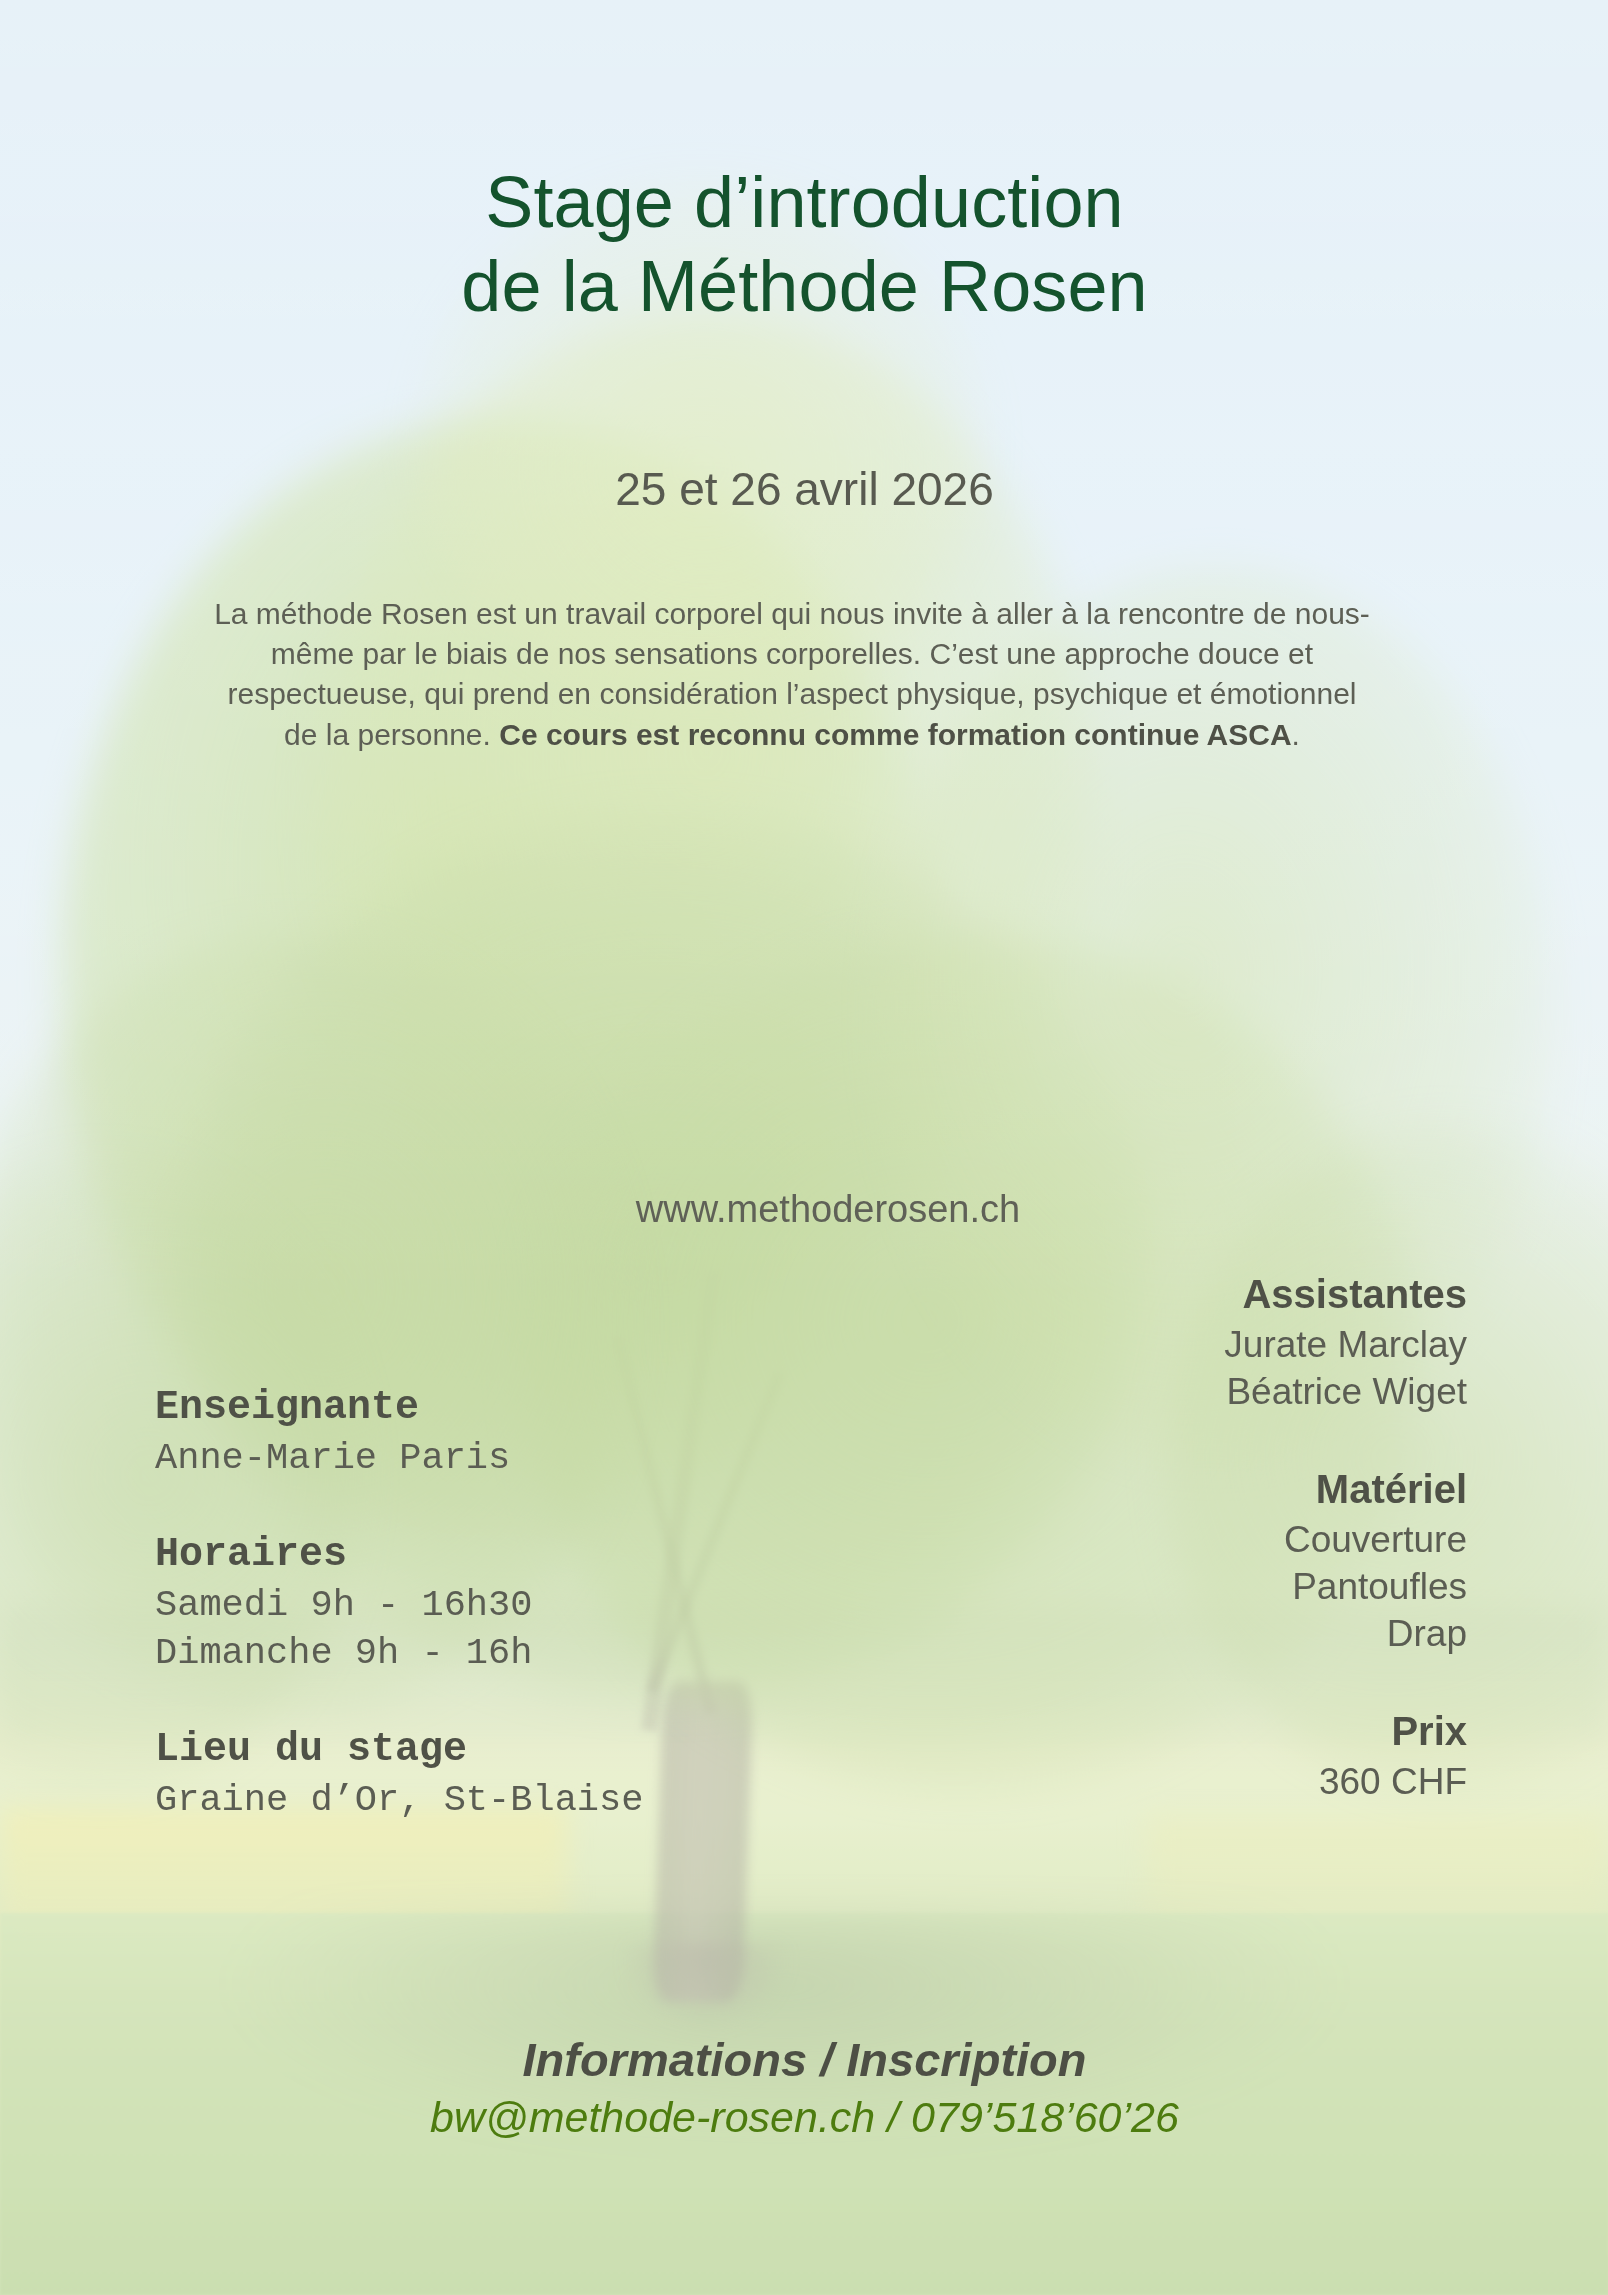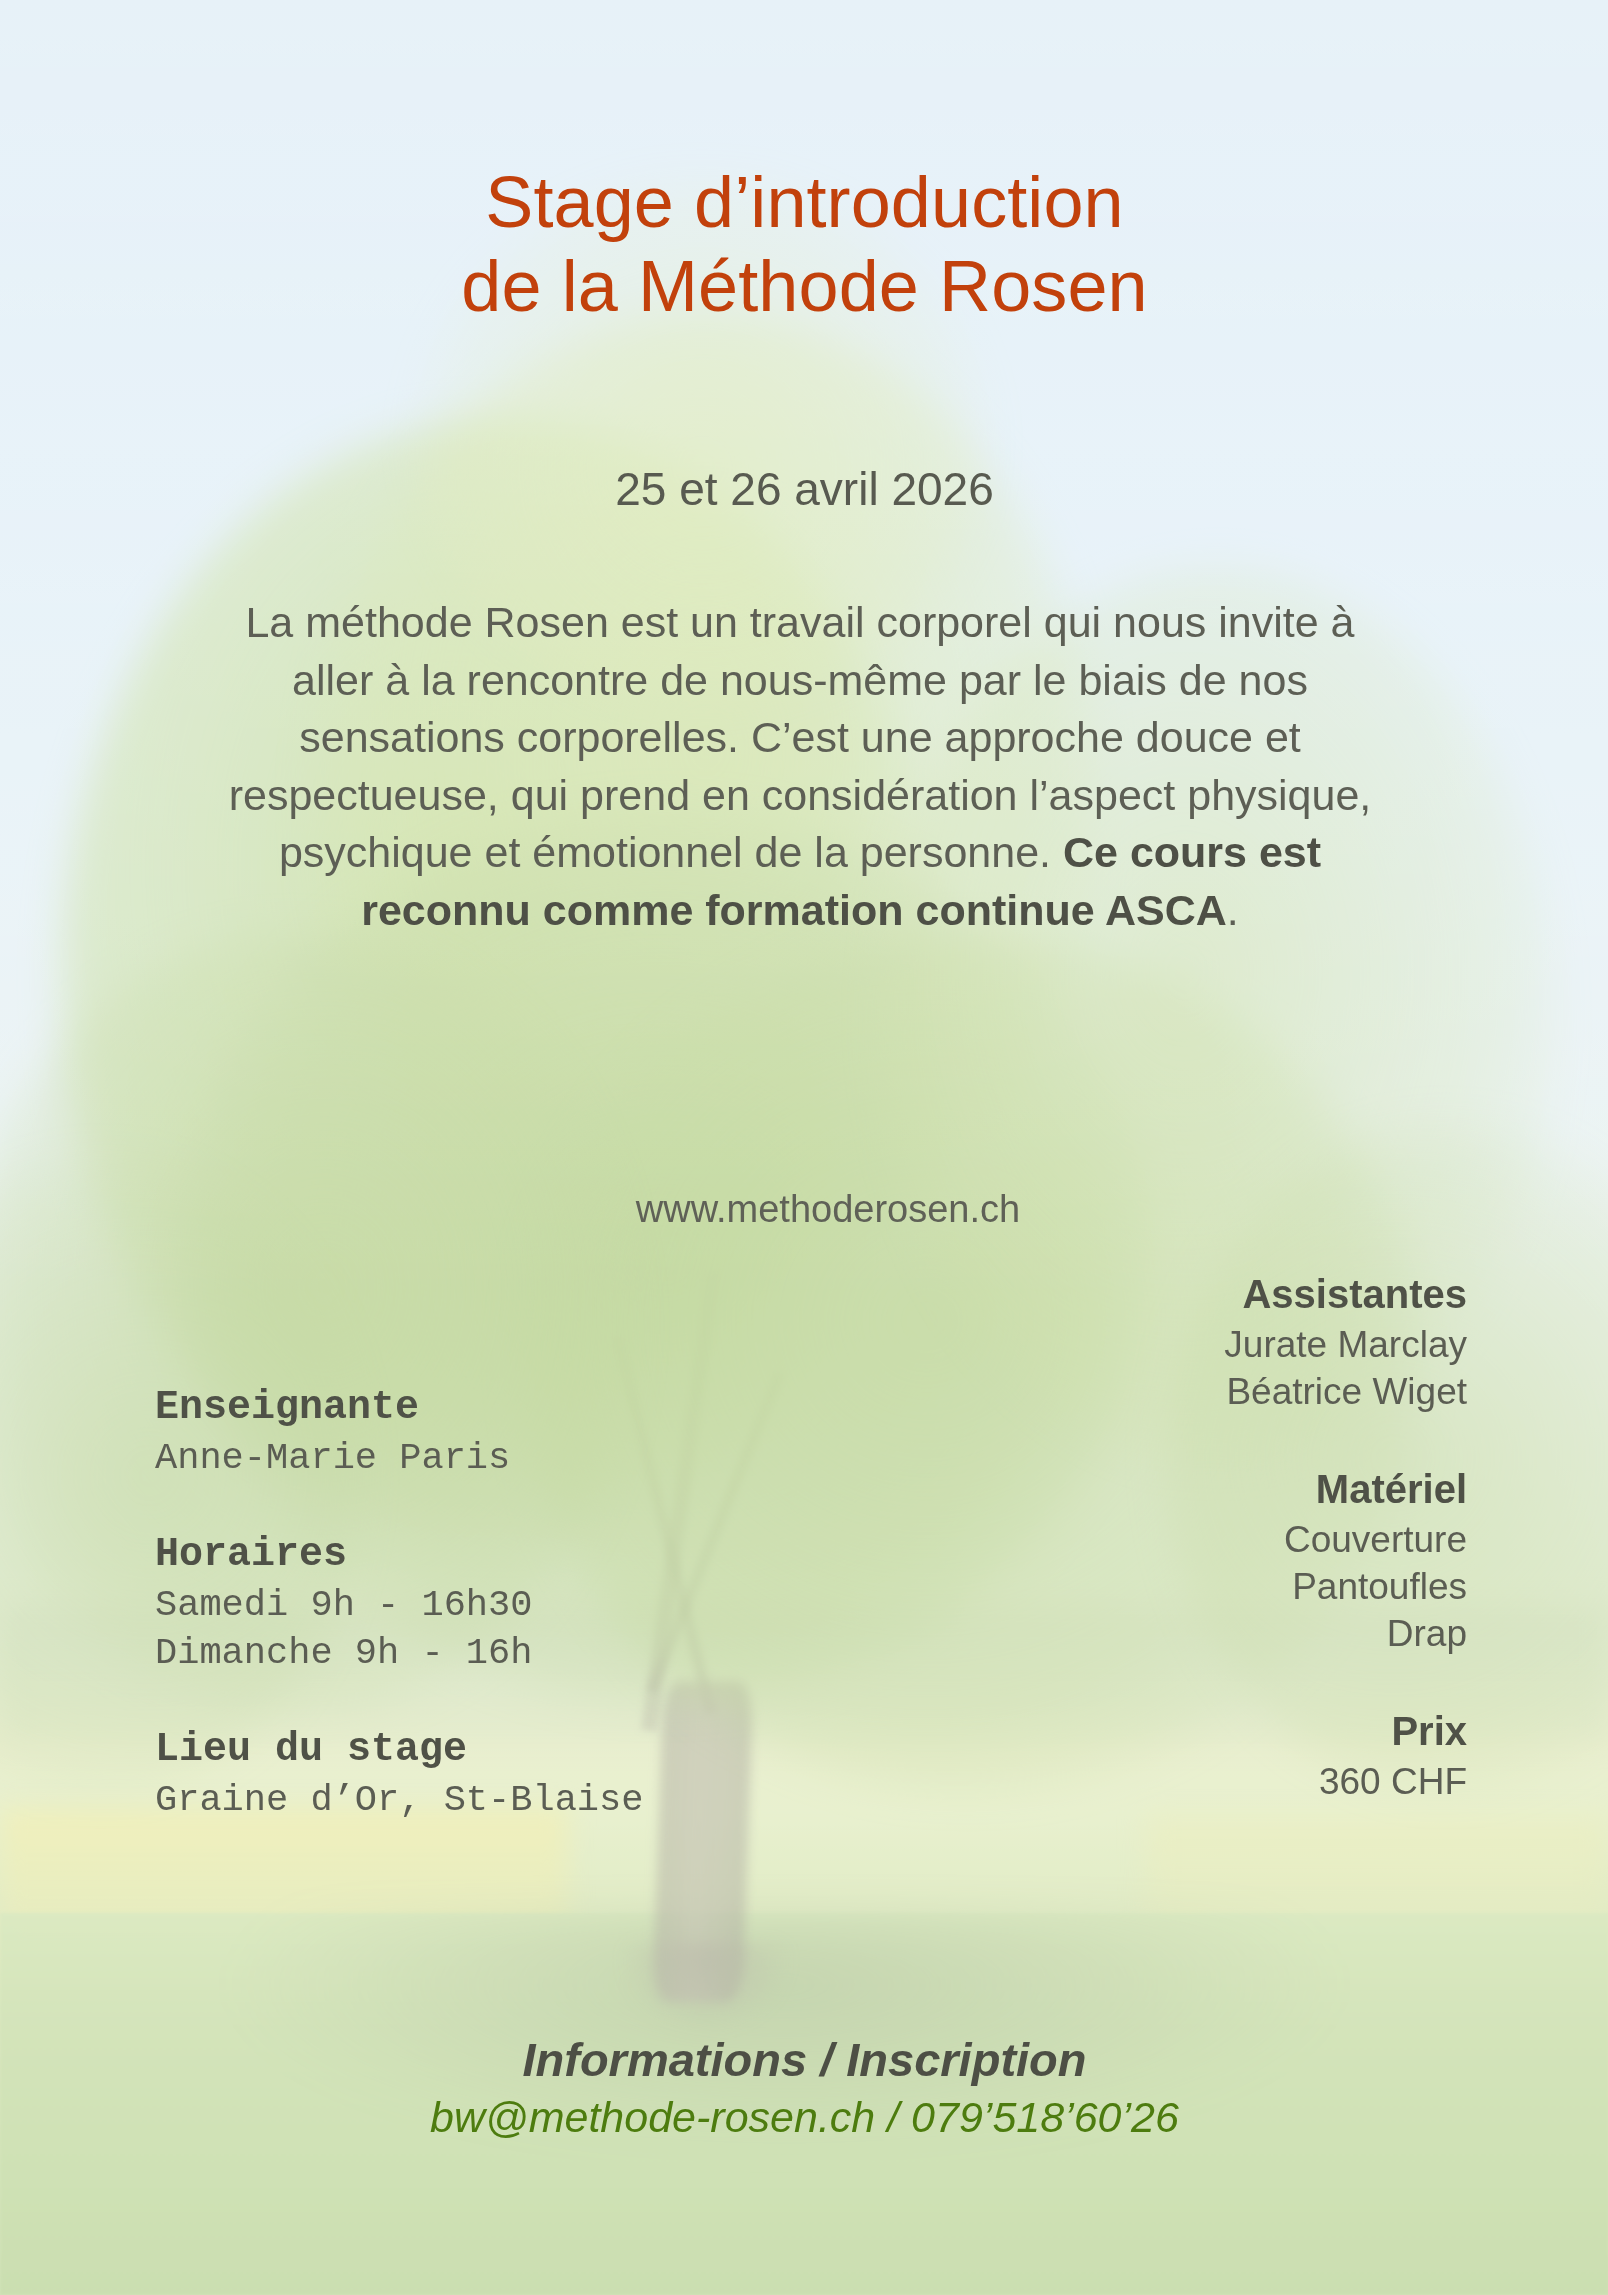--- a/index.html
+++ b/index.html
@@ -156,41 +156,41 @@
     color: #5b5c52;
   }
 
   .title {
     position: absolute;
     left: 0; right: 0;
     top: 161px;
     text-align: center;
     font-size: 72px;
     line-height: 1.16;
-    color: #c2410c;
+    color: #14532d;
     letter-spacing: 0.1px;
   }
   .title span { display: block; }
 
   .date {
     position: absolute;
     left: 0; right: 0;
     top: 462px;
     text-align: center;
     font-size: 46px;
     color: #585a50;
   }
 
   .intro {
     position: absolute;
-    left: 220px;
+    left: 212px;
     width: 1160px;
     top: 594px;
     text-align: center;
-    font-size: 43px;
+    font-size: 30px;
     line-height: 1.34;
     color: #5d5f55;
   }
   .intro b {
     font-weight: bold;
     color: #4e5046;
   }
 
   .website {
     position: absolute;

